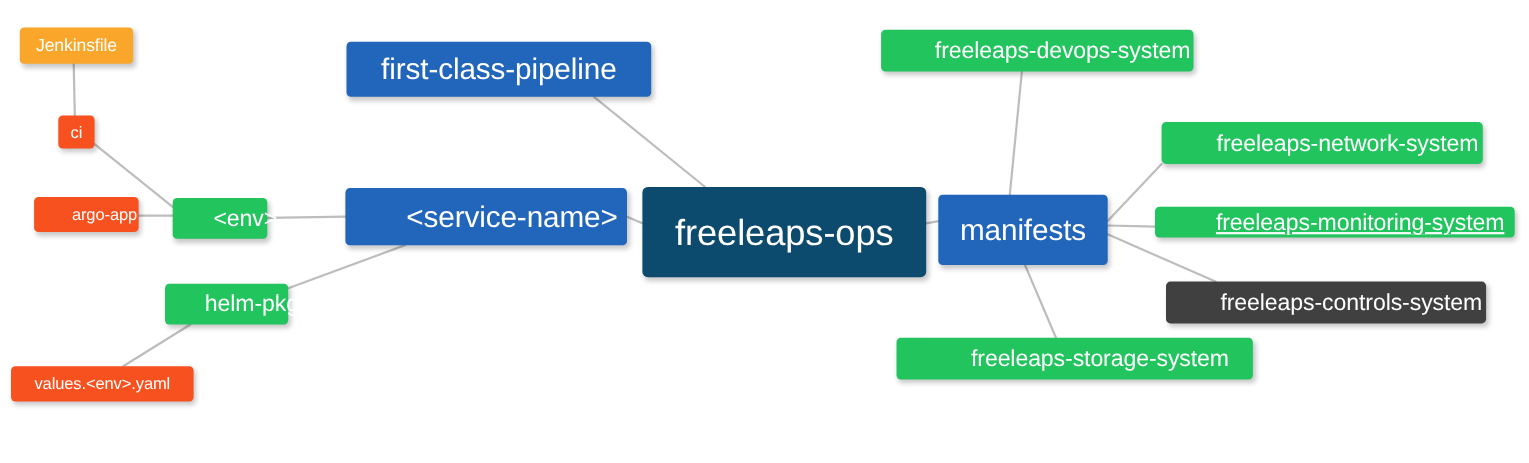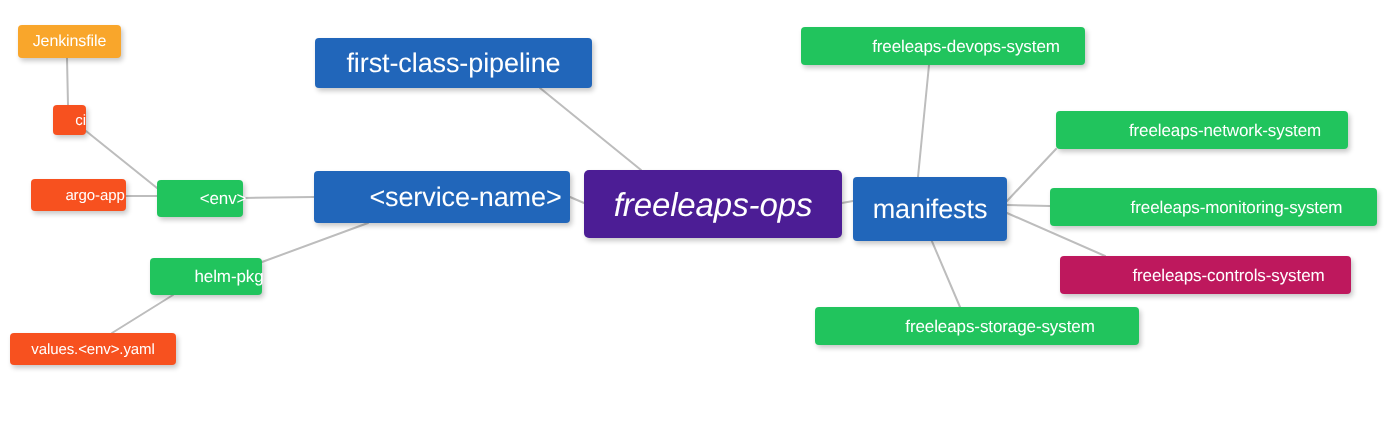--- a/index.html
+++ b/index.html
@@ -38,21 +38,21 @@
     text-rendering: geometricPrecision;
   }
   .lvl-root {
     font-size: 33px;
     border-radius: 5px;
   }
   .lvl-1 {
     font-size: 27px;
   }
   .lvl-2 {
-    font-size: 17px;
+    font-size: 21px;
     padding-left: 46px;
   }
   .lvl-3 {
     font-size: 15px;
   }
   .lvl-4 {
     font-size: 16px;
   }
 </style>
 </head>
@@ -69,59 +69,59 @@
       <line x1="157" y1="196" x2="126" y2="196" stroke="#bdbdbd" stroke-width="2" stroke-linecap="round"></line>
       <line x1="68" y1="105" x2="67" y2="58" stroke="#bdbdbd" stroke-width="2" stroke-linecap="round"></line>
       <line x1="173" y1="295" x2="112" y2="333" stroke="#bdbdbd" stroke-width="2" stroke-linecap="round"></line>
       <line x1="918" y1="177" x2="929" y2="65" stroke="#bdbdbd" stroke-width="2" stroke-linecap="round"></line>
       <line x1="1007" y1="201" x2="1056" y2="149" stroke="#bdbdbd" stroke-width="2" stroke-linecap="round"></line>
       <line x1="1007" y1="205" x2="1050" y2="206" stroke="#bdbdbd" stroke-width="2" stroke-linecap="round"></line>
       <line x1="1007" y1="213" x2="1105" y2="256" stroke="#bdbdbd" stroke-width="2" stroke-linecap="round"></line>
       <line x1="925" y1="225" x2="960" y2="307" stroke="#bdbdbd" stroke-width="2" stroke-linecap="round"></line>
     </svg>
   <div id="node-layer">
-      <div class="node lvl-root" style="left: 584px; top: 170px; width: 258px; height: 68px; background: #4c1d95; font-style: italic;">
+      <div class="node lvl-root" style="left: 584px; top: 170px; width: 258px; height: 82px; background: #0c4a6e;">
         <span>freeleaps-ops</span>
       </div>
       <div class="node lvl-1" style="left: 314px; top: 171px; width: 256px; height: 52px; background: rgb(33, 102, 186); padding-left: 47px;">
         <span>&lt;service-name&gt;</span>
       </div>
       <div class="node lvl-1" style="left: 853px; top: 177px; width: 154px; height: 64px; background: rgb(33, 102, 186);">
         <span>manifests</span>
       </div>
       <div class="node lvl-1" style="left: 315px; top: 38px; width: 277px; height: 50px; background: rgb(33, 102, 186);">
         <span>first-class-pipeline</span>
       </div>
       <div class="node lvl-2" style="left: 157px; top: 180px; width: 86px; height: 37px; background: rgb(33, 196, 93);">
         <span>&lt;env&gt;</span>
       </div>
       <div class="node lvl-2" style="left: 150px; top: 258px; width: 112px; height: 37px; background: rgb(33, 196, 93);">
         <span>helm-pkg</span>
       </div>
-      <div class="node lvl-3" style="left: 53px; top: 105px; width: 33px; height: 30px; background: rgb(247, 81, 31); justify-content: flex-end;">
+      <div class="node lvl-3" style="left: 53px; top: 105px; width: 33px; height: 30px; background: rgb(247, 81, 31);">
         <span>ci</span>
       </div>
       <div class="node lvl-4" style="left: 18px; top: 25px; width: 103px; height: 33px; background: rgb(249, 166, 43);">
         <span>Jenkinsfile</span>
       </div>
       <div class="node lvl-3" style="left: 31px; top: 179px; width: 95px; height: 32px; background: rgb(247, 81, 31); padding-left: 33px;">
         <span>argo-app</span>
       </div>
       <div class="node lvl-3" style="left: 10px; top: 333px; width: 166px; height: 32px; background: rgb(247, 81, 31);">
         <span>values.&lt;env&gt;.yaml</span>
       </div>
       <div class="node lvl-2" style="left: 801px; top: 27px; width: 284px; height: 38px; background: rgb(33, 196, 93);">
         <span>freeleaps-devops-system</span>
       </div>
       <div class="node lvl-2" style="left: 1056px; top: 111px; width: 292px; height: 38px; background: rgb(33, 196, 93); text-align: center;">
         <span>freeleaps-network-system</span>
       </div>
-      <div class="node lvl-2" style="left: 1050px; top: 188px; width: 327px; height: 38px; background: rgb(33, 196, 93);">
+      <div class="node lvl-2" style="left: 1050px; top: 188px; width: 327px; height: 28px; background: rgb(33, 196, 93); text-decoration: underline;">
         <span>freeleaps-monitoring-system</span>
       </div>
-      <div class="node lvl-2" style="left: 1060px; top: 256px; width: 291px; height: 38px; background: #be185d;">
+      <div class="node lvl-2" style="left: 1060px; top: 256px; width: 291px; height: 38px; background: #404040;">
         <span>freeleaps-controls-system</span>
       </div>
       <div class="node lvl-2" style="left: 815px; top: 307px; width: 324px; height: 38px; background: rgb(33, 196, 93);">
         <span>freeleaps-storage-system</span>
       </div>
     </div>
 </div>
 
 </body></html>

